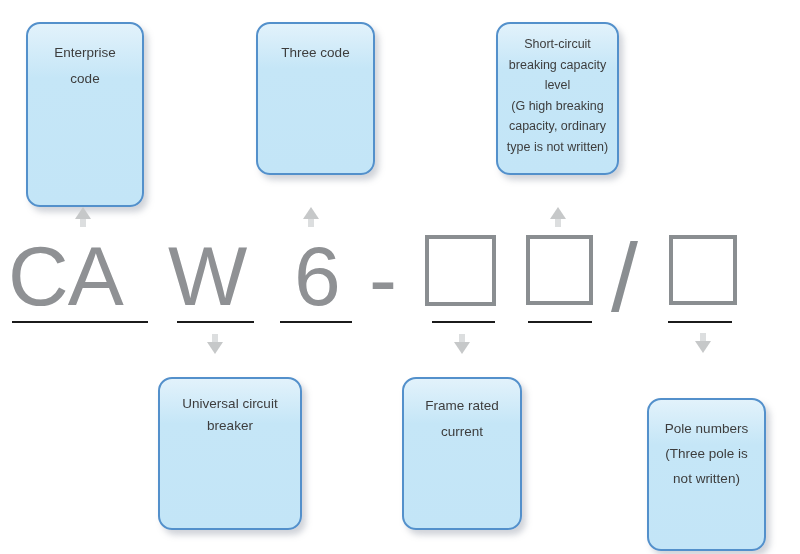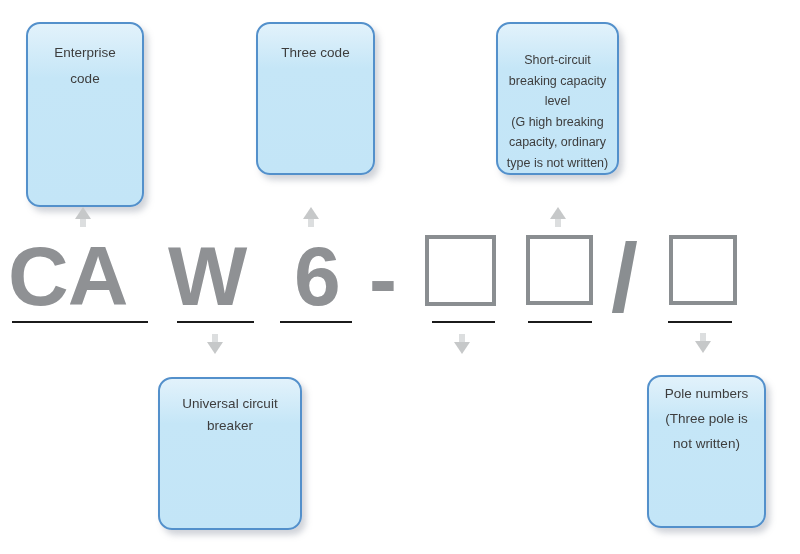--- a/index.html
+++ b/index.html
@@ -24,29 +24,29 @@
     border-radius: 14px;
     background: linear-gradient(180deg, #e2f2fb 0%, #c5e6f7 30%, #c3e5f7 100%);
     box-shadow: 4px 5px 6px rgba(120,130,145,0.35);
     color: #3d3d3d;
     font-size: 13.5px;
     text-align: center;
     white-space: pre-line;
   }
   .box-enterprise { left: 26px;  top: 22px;  width: 118px; height: 185px; padding-top: 16px; line-height: 26px; }
   .box-design     { left: 256px; top: 22px;  width: 119px; height: 153px; padding-top: 16px; line-height: 26px; }
-  .box-short      { left: 496px; top: 22px;  width: 123px; height: 153px; padding-top: 26px; line-height: 20.5px; font-size: 12.5px; }
+  .box-short      { left: 496px; top: 22px;  width: 123px; height: 153px; padding-top: 10px; line-height: 20.5px; font-size: 12.5px; }
   .box-universal  { left: 158px; top: 377px; width: 144px; height: 153px; padding-top: 14px; line-height: 22px; }
   .box-frame      { left: 402px; top: 377px; width: 120px; height: 153px; padding-top: 14px; line-height: 26px; }
-  .box-pole       { left: 647px; top: 375px; width: 119px; height: 153px; padding-top: 4px; line-height: 25px; }
+  .box-pole       { left: 647px; top: 398px; width: 119px; height: 153px; padding-top: 16px; line-height: 25px; }
 
   
   .code {
     position: absolute;
-    font-weight: bold;
+    font-weight: normal;
     font-size: 84px;
     line-height: 1;
     color: #8f9194;
     letter-spacing: -1px;
   }
   .code-ca    { left: 8px;   top: 234px; }
   .code-w     { left: 168px; top: 234px; }
   .code-6     { left: 294px; top: 234px; }
   .code-dash  { left: 369px; top: 237px; }
   .code-slash { left: 611px; top: 229px; font-size: 97px; color: #8a8e91; }
@@ -156,17 +156,19 @@
     <div class="stem"></div>
     <div class="head-down"></div>
   </div>
   <div class="arrow arr-down-sq3">
     <div class="stem"></div>
     <div class="head-down"></div>
   </div>
 
   <div class="cbox box-universal">Universal circuit
 breaker</div>
+  <div class="cbox box-frame">Frame rated
+current</div>
   <div class="cbox box-pole">Pole numbers
 (Three pole is
 not written)</div>
 
 </div>
 
 </body></html>

